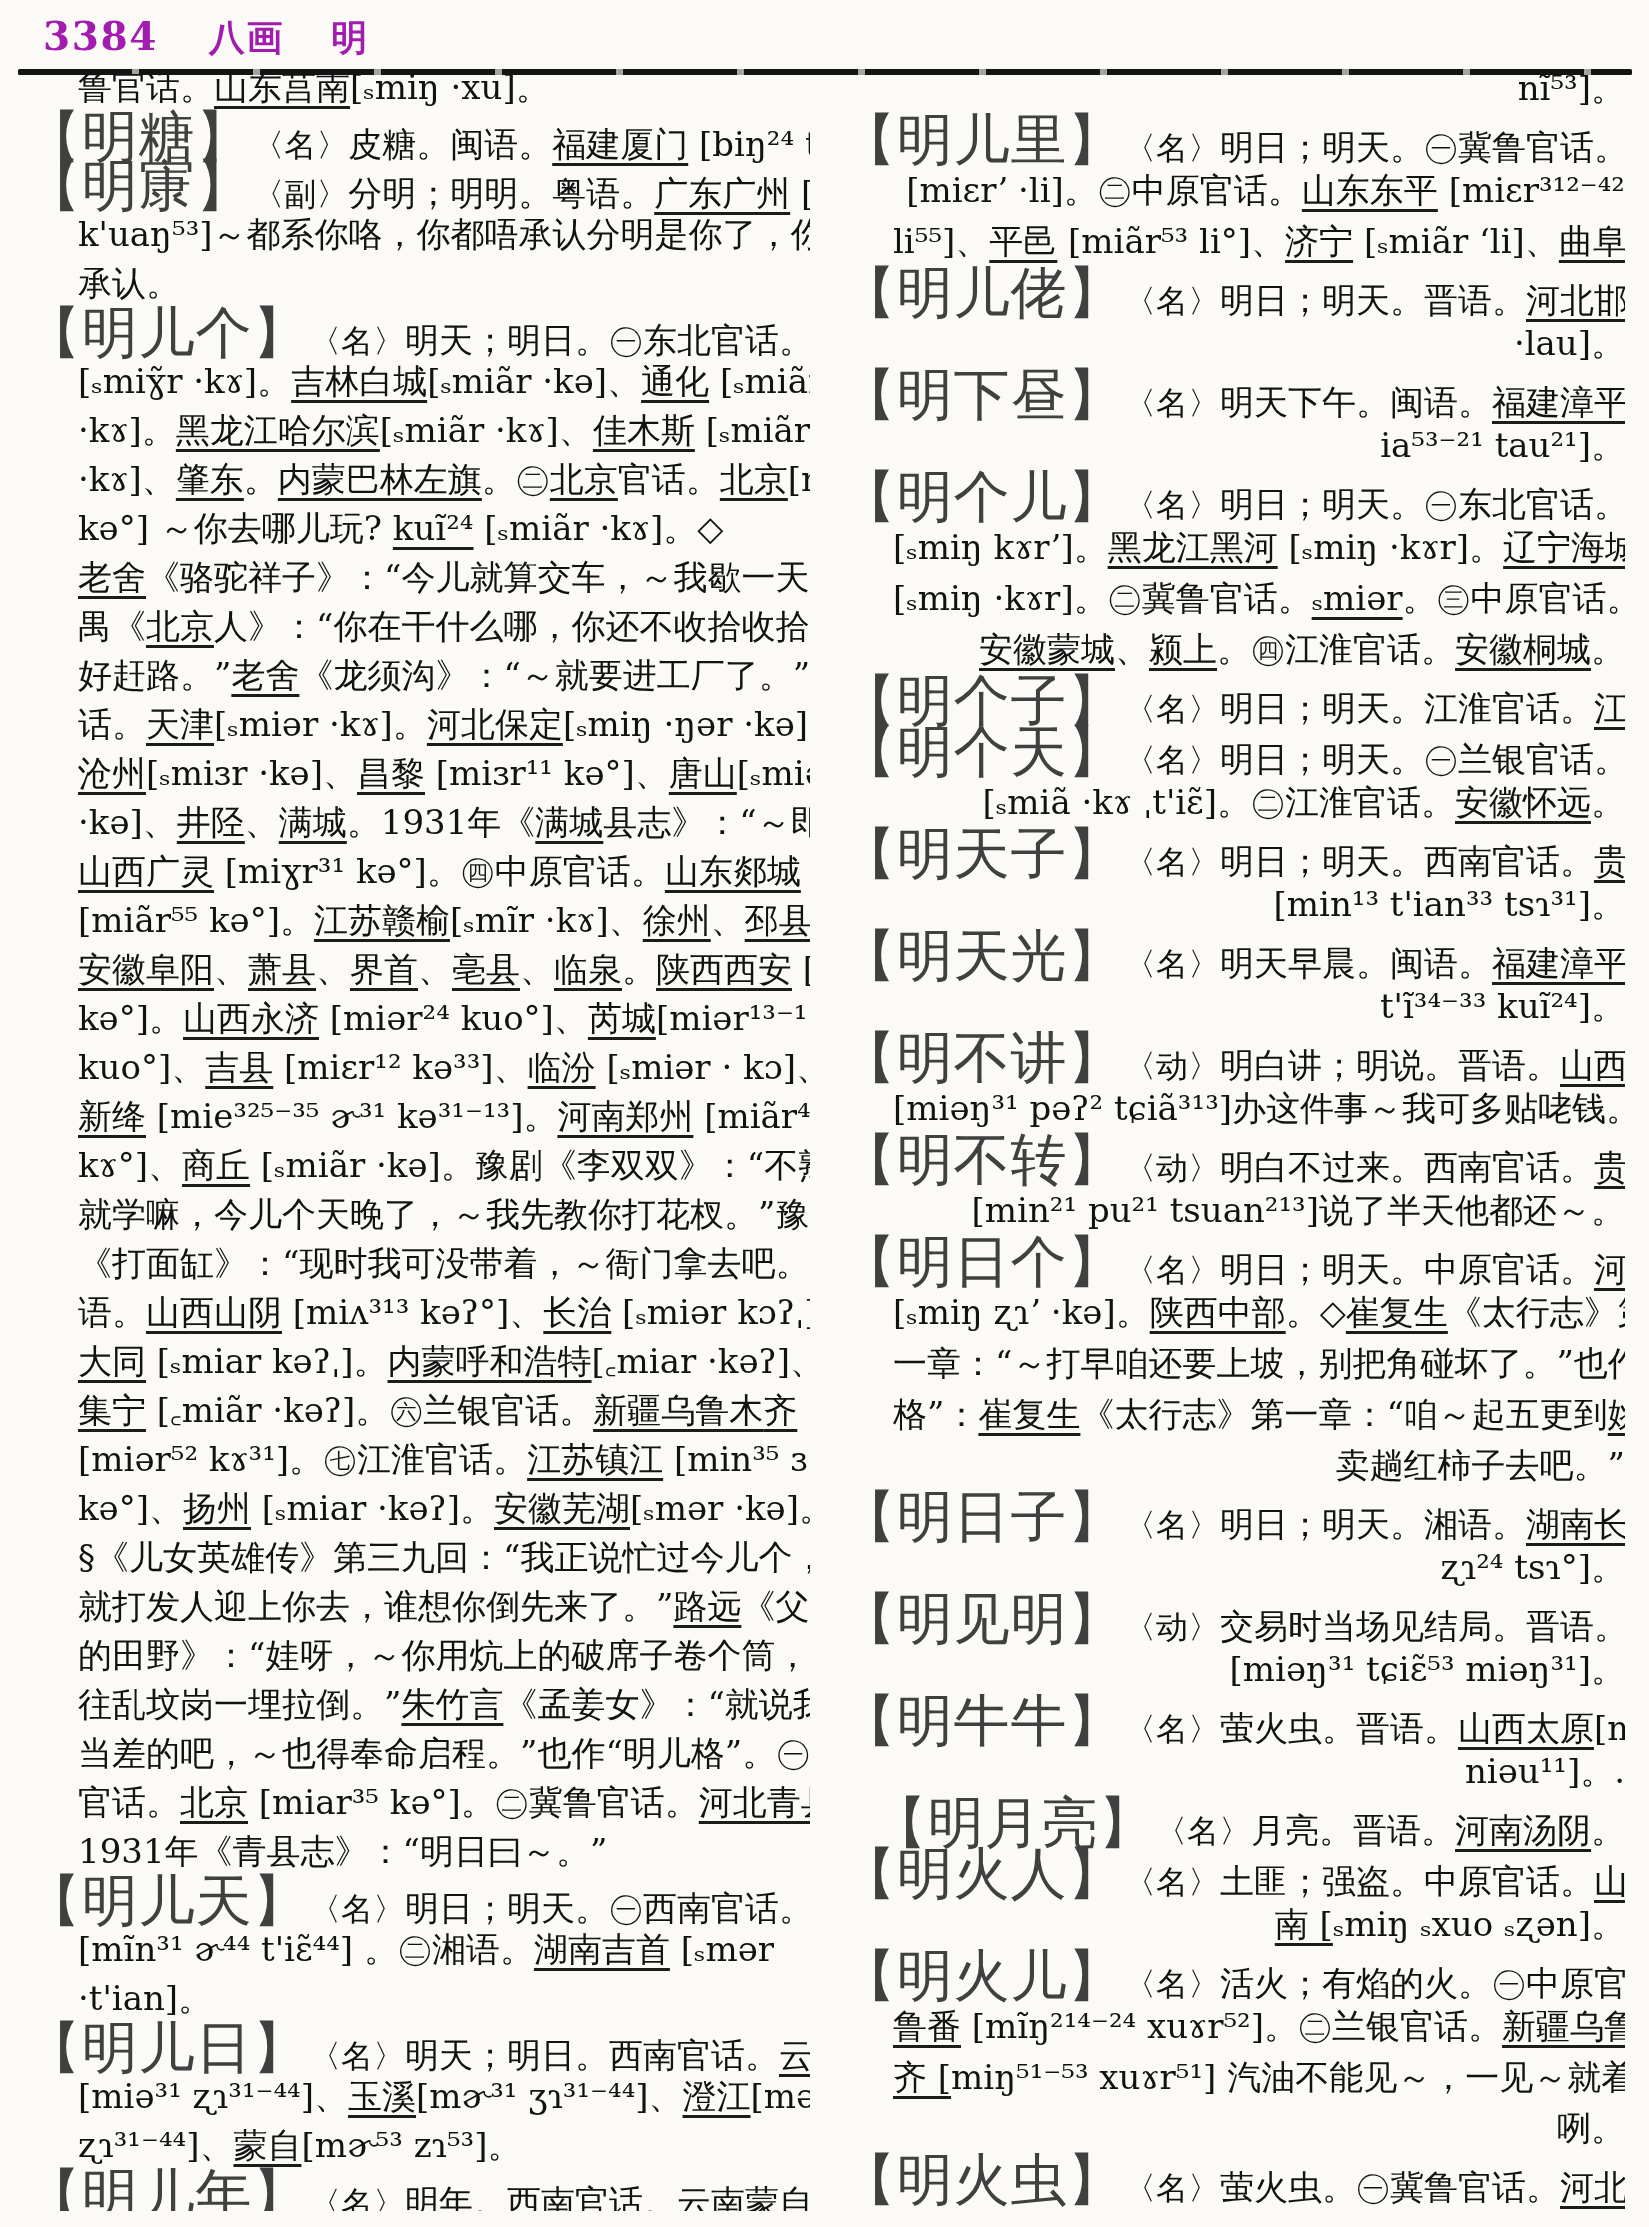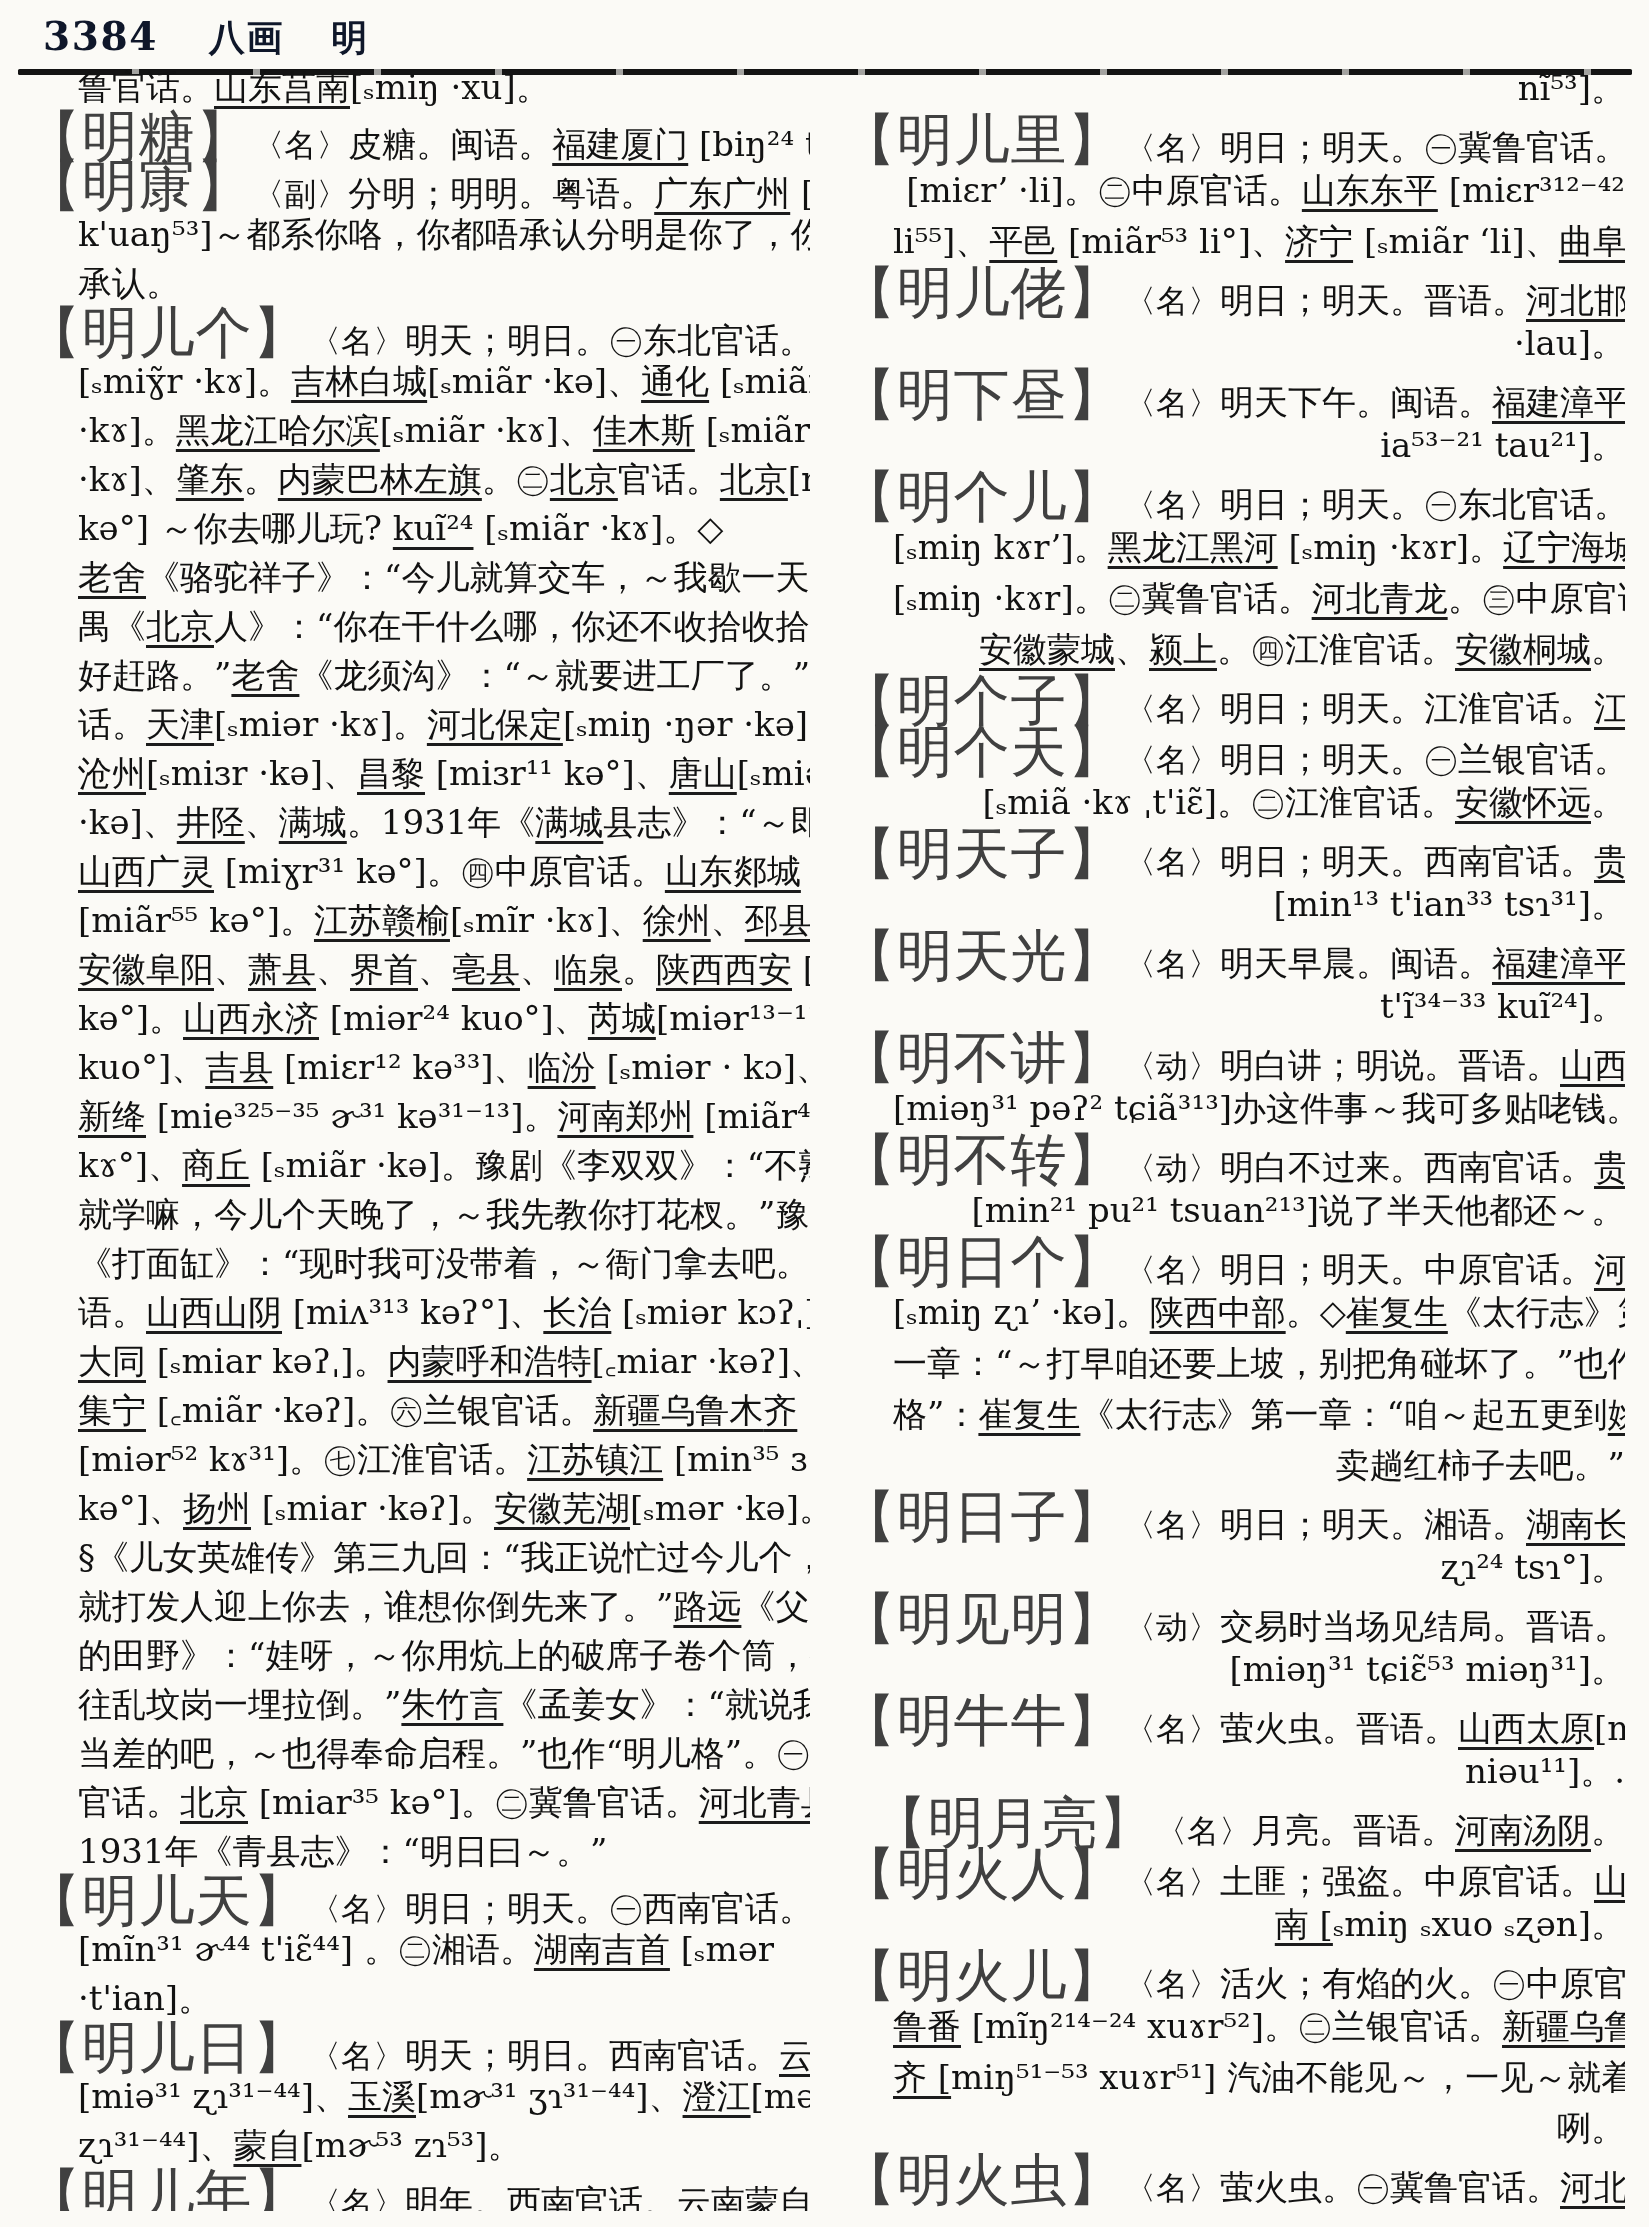--- a/index.html
+++ b/index.html
@@ -9,21 +9,21 @@
     color:#111;
     font-family:"DejaVu Serif","DejaVu Sans","Liberation Serif",serif;
     position:relative;
     overflow:hidden;
   }
   .page{position:absolute;inset:0;}
   .page-header{
     position:absolute;top:13.2px;left:43px;
     display:flex;align-items:baseline;
     font-weight:bold;font-size:38px;letter-spacing:1.6px;
-    color:#0f172a;
+    color:#a21caf;
     justify-content:space-between;
   }
   .page-number{font-size:39px;margin-right:51px;}
   .stroke-section{margin-right:47px;font-size:36px;}
   .section-char{font-size:36px;}
   .head-rule{
     position:absolute;top:69px;left:18px;width:1614px;height:5.8px;
     background:repeating-linear-gradient(90deg,#141414 0 114px,rgba(20,20,20,.38) 114px 121px);
     border-radius:1.6px;
   }
@@ -115,21 +115,21 @@
         <div class="line indent">nĩ⁵³]。</div>
         <div class="line"><span class="hw">【明儿里】</span><span class="pos">〈名〉</span>明日；明天。㊀冀鲁官话。<u>山东西部</u></div>
         <div class="line indent">[miɛrʼ ·li]。㊁中原官话。<u>山东东平</u> [miɛr³¹²⁻⁴²</div>
         <div class="line indent">li⁵⁵]、<u>平邑</u> [miãr⁵³ li°]、<u>济宁</u> [ₛmiãr ʻli]、<u>曲阜</u>。</div>
         <div class="line"><span class="hw">【明儿佬】</span><span class="pos">〈名〉</span>明日；明天。晋语。<u>河北邯郸</u> [ₛmiər</div>
         <div class="line indent">·lau]。</div>
         <div class="line"><span class="hw">【明下昼】</span><span class="pos">〈名〉</span>明天下午。闽语。<u><u>福建漳平</u>永福</u> [mã¹¹</div>
         <div class="line indent">ia⁵³⁻²¹ tau²¹]。</div>
         <div class="line"><span class="hw">【明个儿】</span><span class="pos">〈名〉</span>明日；明天。㊀东北官话。<u>吉林长春</u></div>
         <div class="line indent">[ₛmiŋ kɤrʼ]。<u>黑龙江黑河</u> [ₛmiŋ ·kɤr]。<u>辽宁海城</u></div>
-        <div class="line indent">[ₛmiŋ ·kɤr]。㊁冀鲁官话。<u>河北青龙</u>。㊂中原官话。</div>
+        <div class="line indent">[ₛmiŋ ·kɤr]。㊁冀鲁官话。<u>ₛmiər</u>。㊂中原官话。</div>
         <div class="line indent"><u>安徽蒙城</u>、<u>颍上</u>。㊃江淮官话。<u>安徽桐城</u>。</div>
         <div class="line"><span class="hw">【明个子】</span><span class="pos">〈名〉</span>明日；明天。江淮官话。<u>江苏高邮</u>。</div>
         <div class="line"><span class="hw">【明个天】</span><span class="pos">〈名〉</span>明日；明天。㊀兰银官话。<u>甘肃兰州</u></div>
         <div class="line indent">[ₛmiã ·kɤ ˌt'iɛ̃]。㊁江淮官话。<u>安徽怀远</u>。</div>
         <div class="line"><span class="hw">【明天子】</span><span class="pos">〈名〉</span>明日；明天。西南官话。<u>贵州黎平</u></div>
         <div class="line indent">[min¹³ t'ian³³ tsɿ³¹]。</div>
         <div class="line"><span class="hw">【明天光】</span><span class="pos">〈名〉</span>明天早晨。闽语。<u>福建漳平</u>  [mã¹¹</div>
         <div class="line indent">t'ĩ³⁴⁻³³ kuĩ²⁴]。</div>
         <div class="line"><span class="hw">【明不讲】</span><span class="pos">〈动〉</span>明白讲；明说。晋语。<u>山西忻州</u></div>
         <div class="line indent">[miəŋ³¹ pəʔ² tɕiã³¹³]办这件事～我可多贴咾钱。</div>

